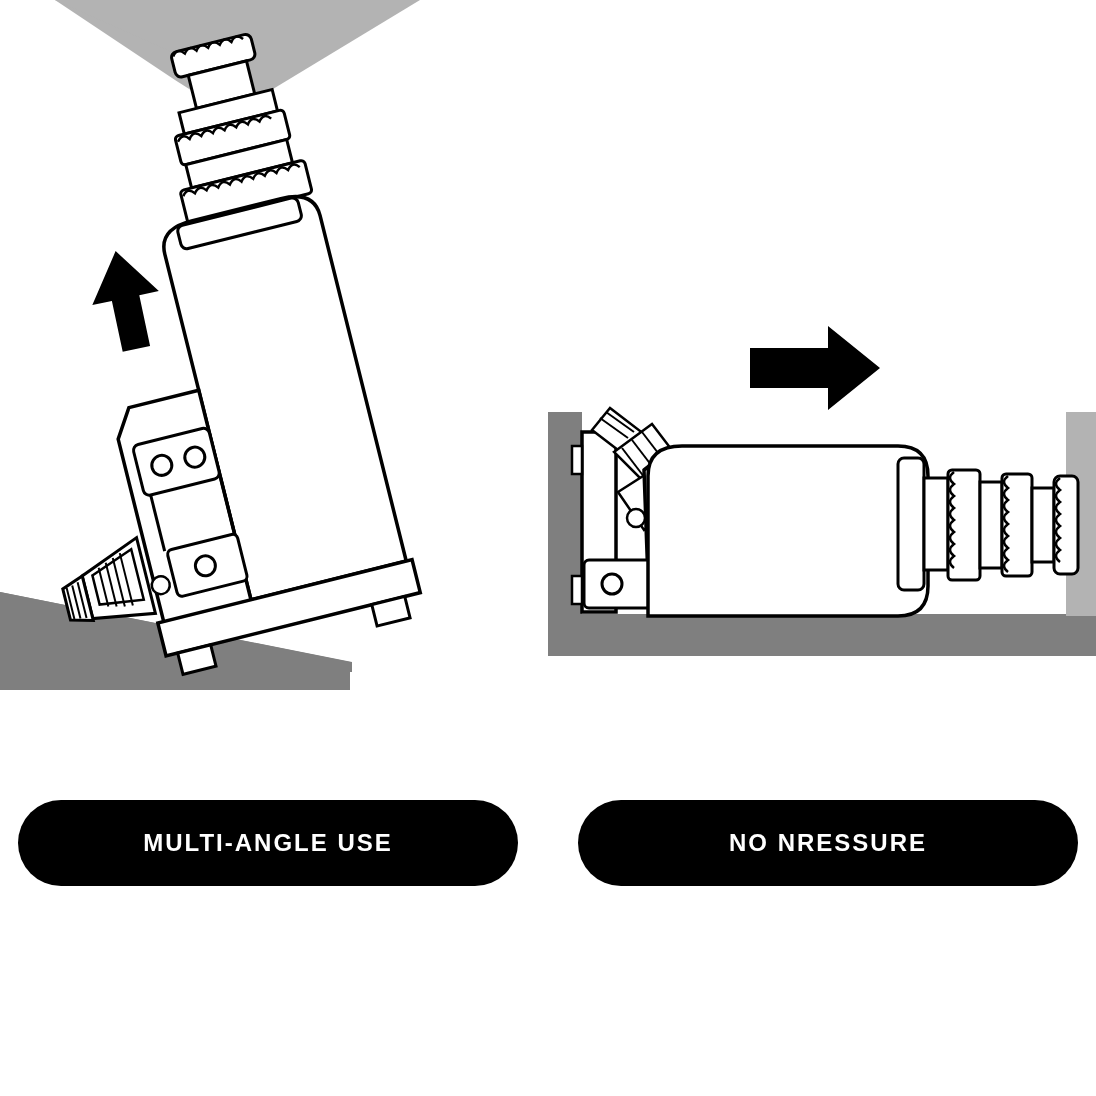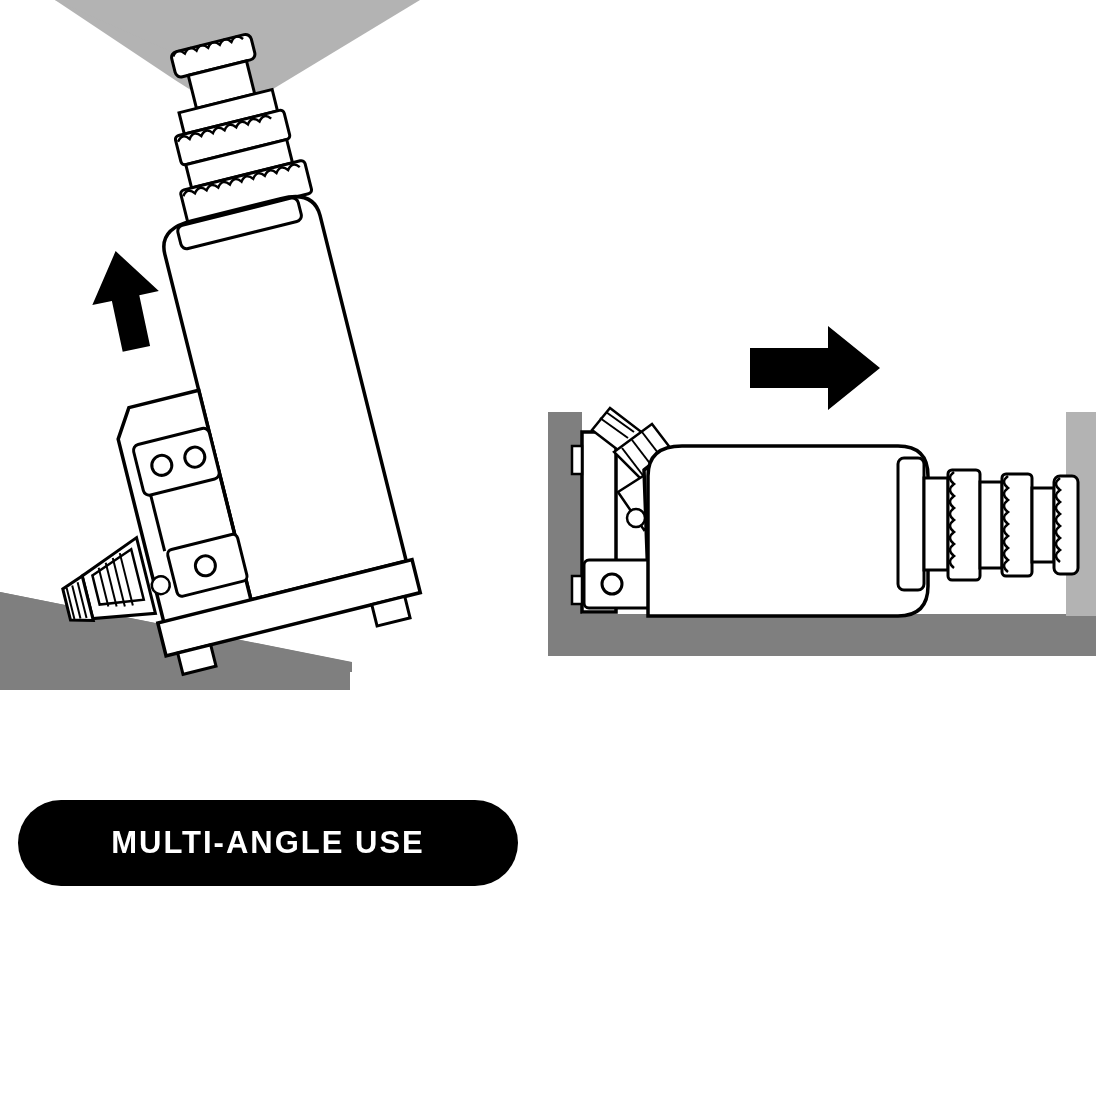--- a/index.html
+++ b/index.html
@@ -48,21 +48,21 @@
   }
   .label-pill {
     width: 500px;
     height: 86px;
     background: #000000;
     border-radius: 43px;
     color: #ffffff;
     display: flex;
     align-items: center;
     justify-content: center;
-    font-size: 31px;
+    font-size: 24px;
     font-weight: bold;
     letter-spacing: 2px;
     font-family: "Liberation Sans", sans-serif;
   }
 </style>
 </head>
 <body>
 
 <div class="page">
 
@@ -205,15 +205,16 @@
       </g>
 
       <g>
         <polygon points="202,348 280,348 280,326 332,368 280,410 280,388 202,388" fill="#000000"></polygon>
       </g>
     </svg>
   </div>
 
   <div class="labels">
     <div class="label-pill">MULTI-ANGLE USE</div>
+    <div class="label-pill">NO NRESSURE</div>
   </div>
 
 </div>
 
 </body></html>

